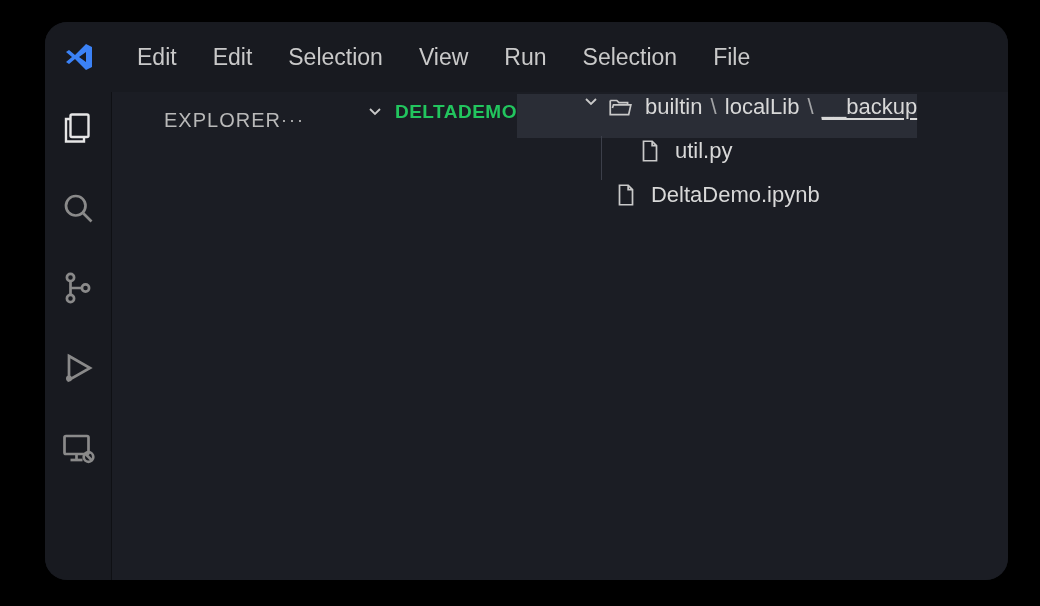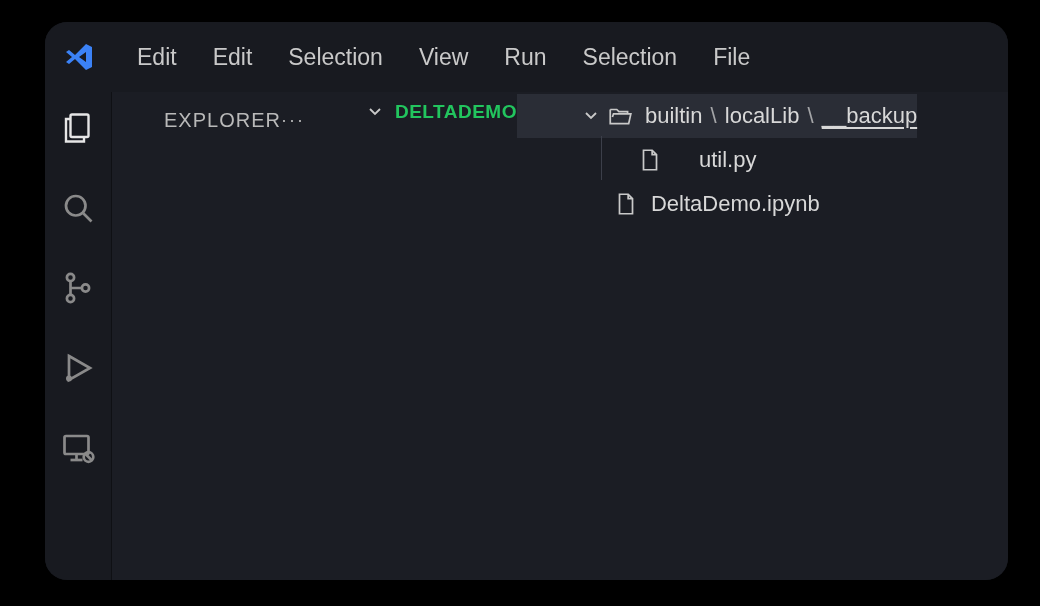--- a/index.html
+++ b/index.html
@@ -81,31 +81,31 @@
     font-size: 19px;
     font-weight: 700;
     letter-spacing: 0.5px;
     cursor: pointer;
   }
   .workspace-title .chev { margin-right: 12px; display: inline-flex; }
   .tree { padding-top: 2px; }
   .tree-row {
     height: 44px;
     display: flex;
-    align-items: center;
+    align-items: flex-start;
     color: #d8d8d8;
     font-size: 22px;
     cursor: pointer;
     padding-left: 24px;
   }
   .tree-row.folder { background: #2a2d36; }
   .tree-row .chev { width: 20px; display: inline-flex; align-items: center; justify-content: center; margin-right: 6px; }
   .tree-row .icon { width: 26px; height: 26px; display: inline-flex; align-items: center; justify-content: center; margin-right: 12px; color: #c9c9c9; }
   .tree-row.depth-1 { padding-left: 64px; }
-  .tree-row.depth-2 { padding-left: 120px; gap: 24px; }
+  .tree-row.depth-2 { padding-left: 120px; }
   .tree-row.depth-1b { padding-left: 96px; }
   .folder-label .seg-sep { opacity: 0.7; padding: 0 2px; }
   .folder-label .last-seg { text-decoration: underline; text-decoration-thickness: 2px; text-underline-offset: 4px; }
   .guide {
     position: absolute;
     border-left: 1px solid #3c3f4a;
   }
 </style>
 </head>
 <body>

